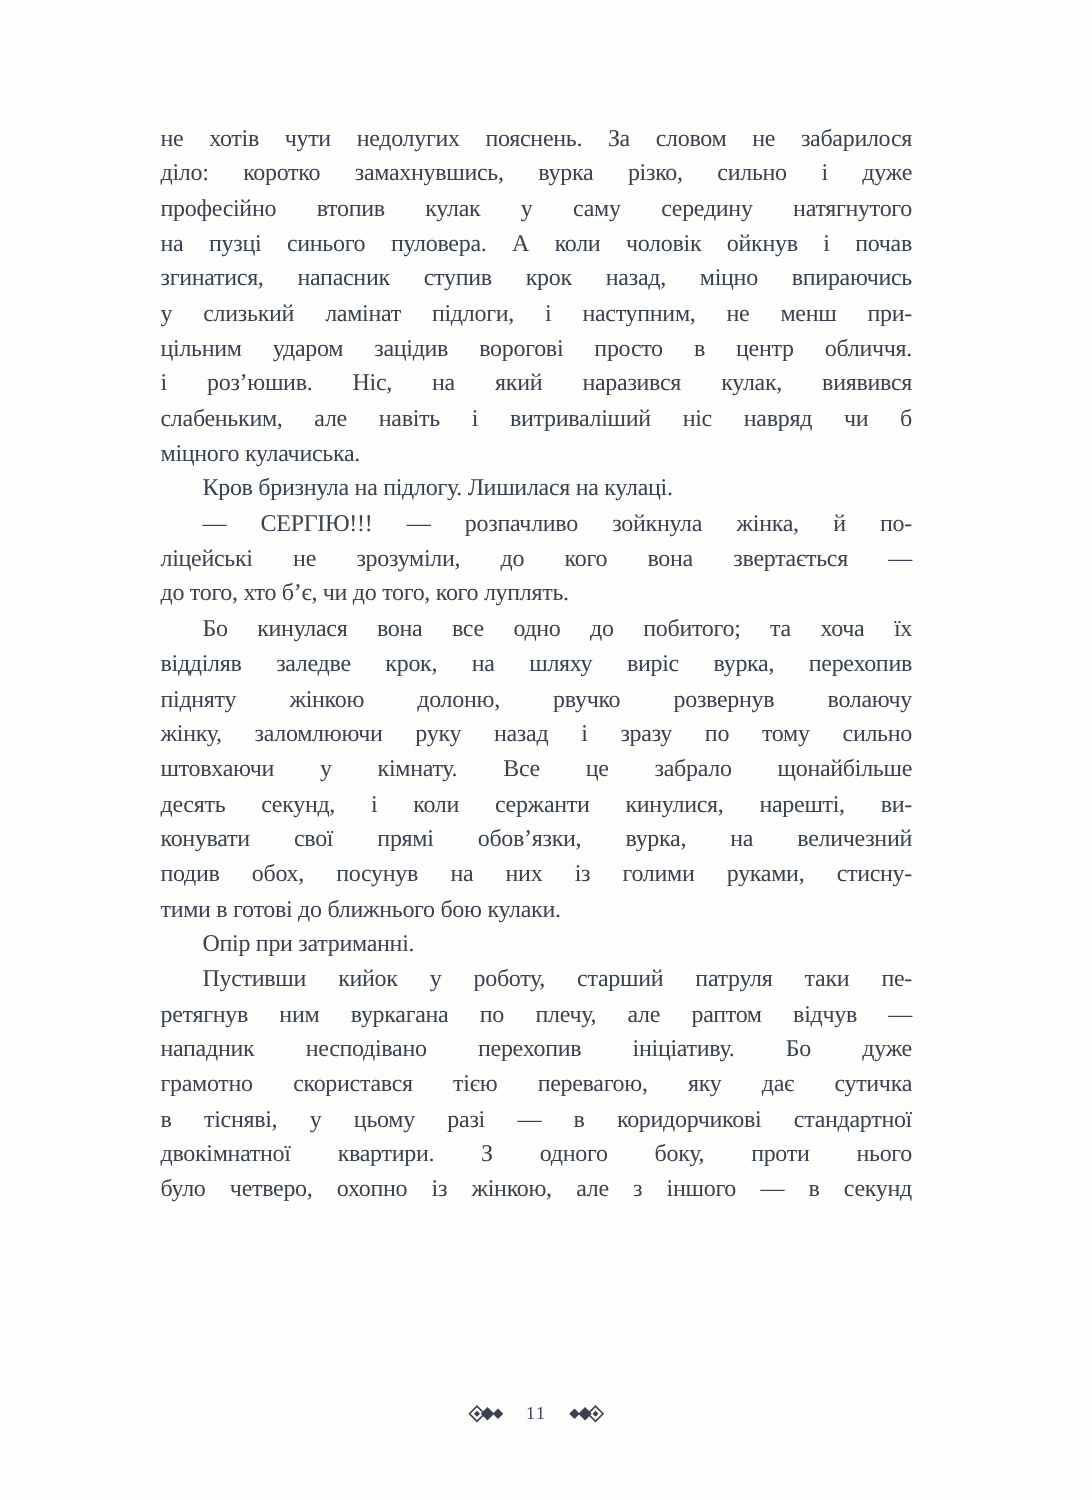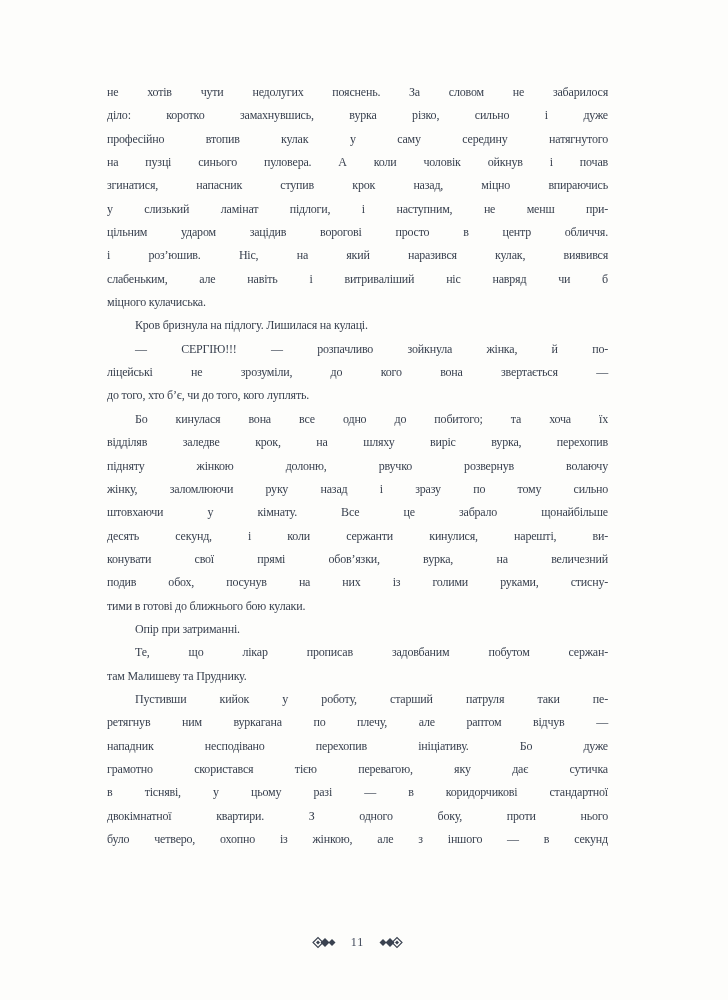--- a/index.html
+++ b/index.html
@@ -23,21 +23,21 @@
     left: 107px;
     top: 81px;
     width: 501px;
   }
   .paragraph {
     margin: 0;
     padding: 0;
   }
   .line {
     width: 501px;
-    font-size: 12px;
+    font-size: 16px;
     line-height: 23.35px;
     letter-spacing: -0.2px;
     color: var(--ink, #3a4250);
     text-align: justify;
     text-align-last: justify;
     white-space: normal;
   }
   .line.lastline {
     text-align-last: left;
   }
@@ -102,24 +102,20 @@
         <div class="line">штовхаючи у кімнату. Все це забрало щонайбільше</div>
         <div class="line">десять секунд, і коли сержанти кинулися, нарешті, ви-</div>
         <div class="line">конувати свої прямі обов’язки, вурка, на величезний</div>
         <div class="line">подив обох, посунув на них із голими руками, стисну-</div>
         <div class="line lastline">тими в готові до ближнього бою кулаки.</div>
       </div>
       <div class="paragraph">
         <div class="line indent lastline">Опір при затриманні.</div>
       </div>
       <div class="paragraph">
-        <div class="line indent">Те, що лікар прописав задовбаним побутом сержан-</div>
-        <div class="line lastline">там Малишеву та Пруднику.</div>
-      </div>
-      <div class="paragraph">
         <div class="line indent">Пустивши кийок у роботу, старший патруля таки пе-</div>
         <div class="line">ретягнув ним вуркагана по плечу, але раптом відчув —</div>
         <div class="line">нападник несподівано перехопив ініціативу. Бо дуже</div>
         <div class="line">грамотно скористався тією перевагою, яку дає сутичка</div>
         <div class="line">в тісняві, у цьому разі — в коридорчикові стандартної</div>
         <div class="line">двокімнатної квартири. З одного боку, проти нього</div>
         <div class="line">було четверо, охопно із жінкою, але з іншого — в секунд</div>
       </div>
     </main>
 

